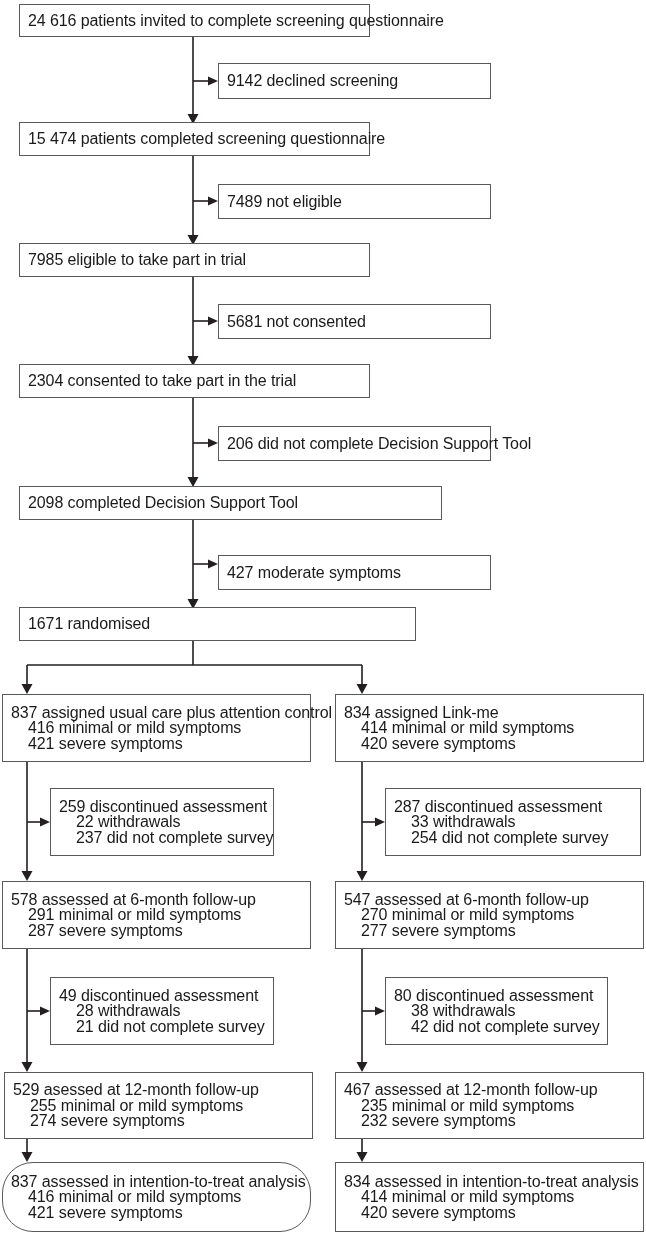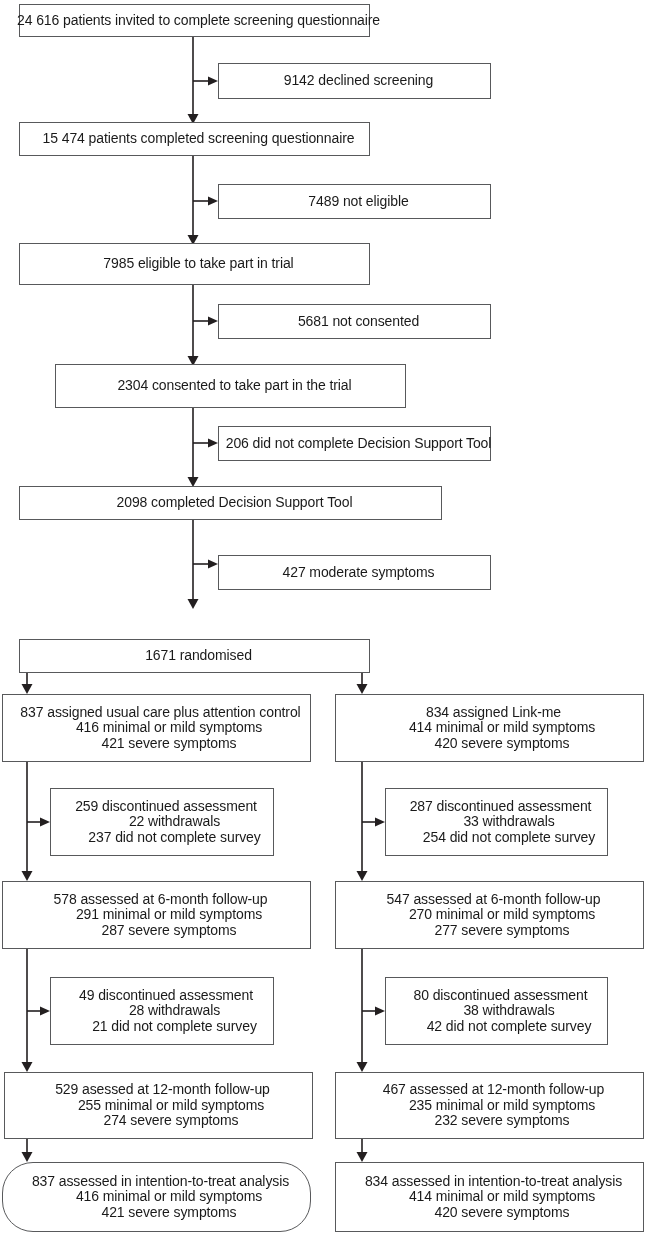--- a/index.html
+++ b/index.html
@@ -20,26 +20,25 @@
     width: 646px; height: 1235px;
   }
   .box {
     position: absolute;
     border: 1.3px solid #58595b;
     background: #ffffff;
     display: flex;
     flex-direction: column;
     justify-content: center;
     padding: 2px 0 2px 8px;
-    font-size: 14px;
+    font-size: 16px;
     line-height: 15.6px;
     letter-spacing: -0.1px;
     color: #1a1a1a;
     white-space: nowrap;
-    align-items: center;
   }
   .box .l0 { padding-left: 0px; }
   .box .l1 { padding-left: 17px; }
   svg.lines {
     position: absolute;
     left: 0; top: 0;
     width: 646px; height: 1235px;
     pointer-events: none;
   }
   svg.lines line, svg.lines path {
@@ -121,33 +120,33 @@
   </svg>
 
   <div class="box" style="left:19px; top:4px; width:351px; height:33px;">
     <span class="l0">24 616 patients invited to complete screening questionnaire</span>
   </div>
 
   <div class="box" style="left:19px; top:122px; width:351px; height:34px;">
     <span class="l0">15 474 patients completed screening questionnaire</span>
   </div>
 
-  <div class="box" style="left:19px; top:243px; width:351px; height:42px;">
+  <div class="box" style="left:19px; top:243px; width:351px; height:34px;">
     <span class="l0">7985 eligible to take part in trial</span>
   </div>
 
-  <div class="box" style="left:19px; top:364px; width:351px; height:44px;margin-left:36px;">
+  <div class="box" style="left:19px; top:364px; width:351px; height:34px;">
     <span class="l0">2304 consented to take part in the trial</span>
   </div>
 
   <div class="box" style="left:19px; top:486px; width:423px; height:34px;">
     <span class="l0">2098 completed Decision Support Tool</span>
   </div>
 
-  <div class="box" style="left:19px; top:607px; width:351px; height:34px;margin-top:32px;">
+  <div class="box" style="left:19px; top:607px; width:397px; height:34px;">
     <span class="l0">1671 randomised</span>
   </div>
 
   <div class="box" style="left:218px; top:63px; width:273px; height:36px;">
     <span class="l0">9142 declined screening</span>
   </div>
 
   <div class="box" style="left:218px; top:184px; width:273px; height:35px;">
     <span class="l0">7489 not eligible</span>
   </div>
@@ -199,21 +198,21 @@
     <span class="l1">416 minimal or mild symptoms</span>
     <span class="l1">421 severe symptoms</span>
   </div>
 
   <div class="box" style="left:335px; top:694px; width:309px; height:68px;">
     <span class="l0">834 assigned Link-me</span>
     <span class="l1">414 minimal or mild symptoms</span>
     <span class="l1">420 severe symptoms</span>
   </div>
 
-  <div class="box" style="left:385px; top:788px; width:223px; height:68px;">
+  <div class="box" style="left:385px; top:788px; width:256px; height:68px;">
     <span class="l0">287 discontinued assessment</span>
     <span class="l1">33 withdrawals</span>
     <span class="l1">254 did not complete survey</span>
   </div>
 
   <div class="box" style="left:335px; top:881px; width:309px; height:68px;">
     <span class="l0">547 assessed at 6-month follow-up</span>
     <span class="l1">270 minimal or mild symptoms</span>
     <span class="l1">277 severe symptoms</span>
   </div>

